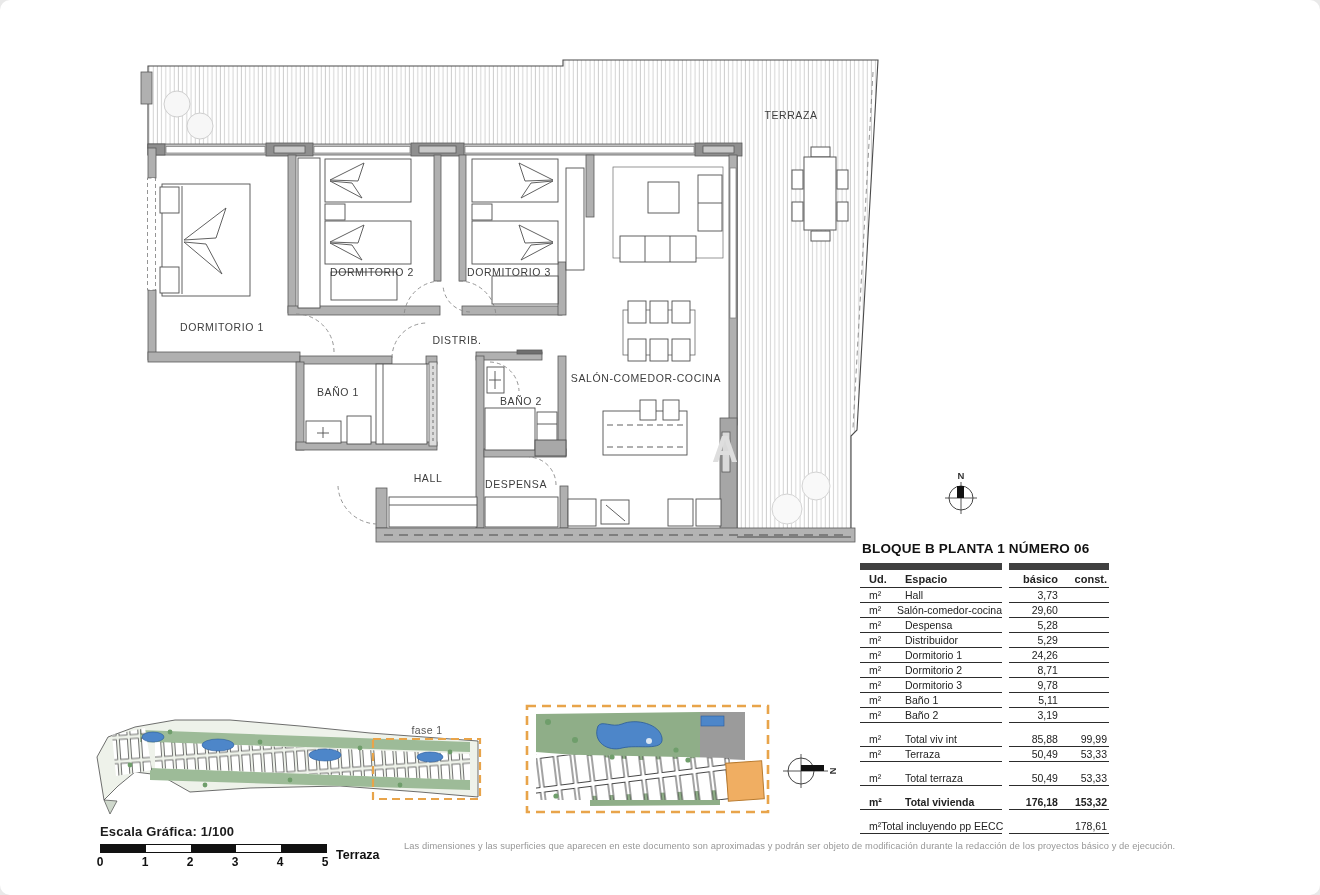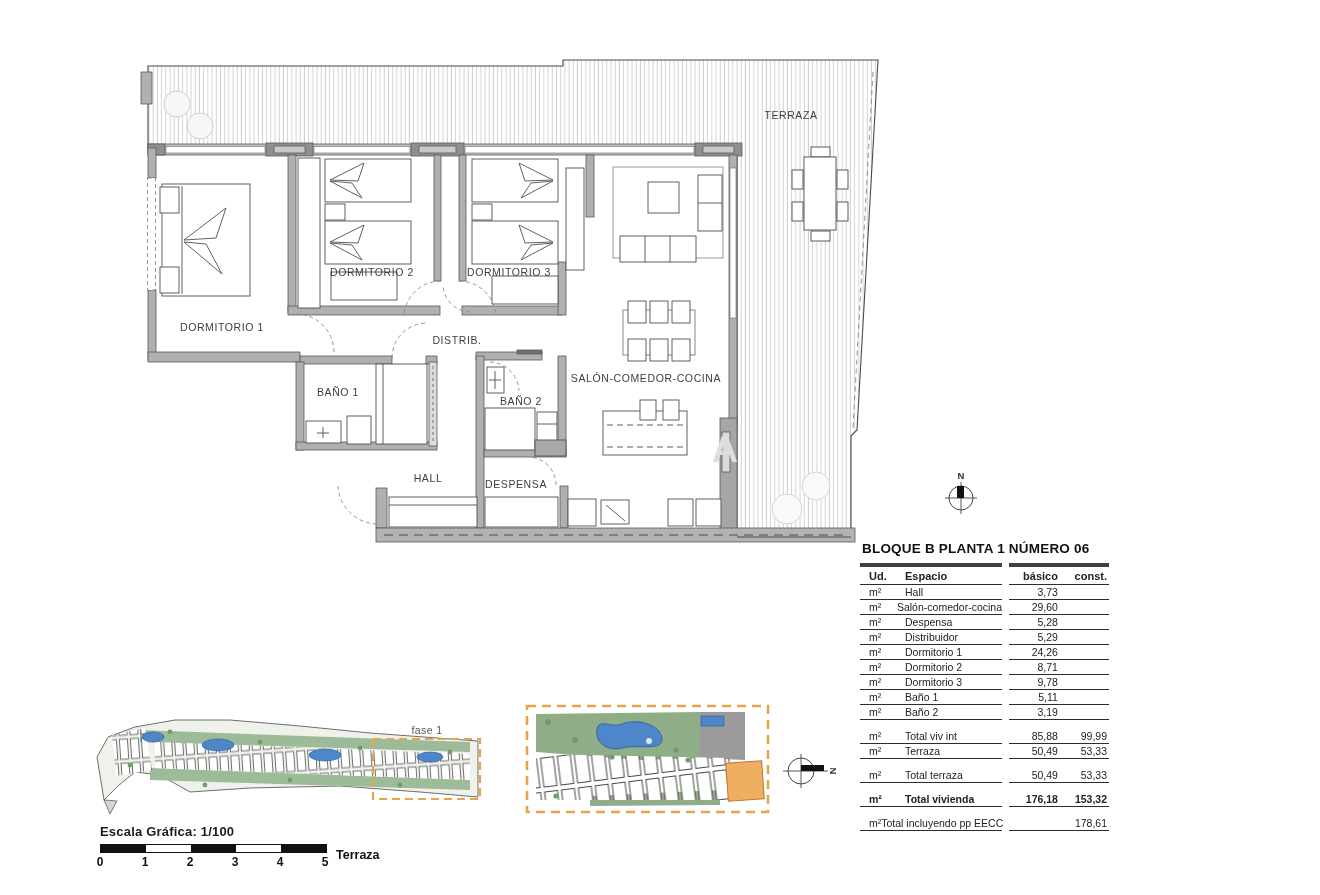--- a/index.html
+++ b/index.html
@@ -1,37 +1,37 @@
 <!DOCTYPE html>
 <html><head>
 <meta charset="utf-8">
 <style>
   html,body{margin:0;padding:0;background:#e9e9e9;}
   .page{
     position:relative;width:1320px;height:895px;margin:0 auto;
     background:#ffffff;overflow:hidden;
-    font-family:"Liberation Sans","DejaVu Sans",sans-serif;color:#222;
+    font-family:"Liberation Sans","DejaVu Sans",sans-serif;color:#222;border-radius:10px;
   }
   svg text{font-family:"Liberation Sans","DejaVu Sans",sans-serif;}
   .room-label{font-size:10.5px;letter-spacing:.6px;fill:#3d3d3d;}
   .north-label{font-size:9.5px;fill:#333;font-weight:bold;}
   .fase-label{font-size:10.5px;fill:#555;letter-spacing:.4px;}
   .watermark{font-size:36px;fill:#dedede;font-weight:bold;}
 
   
   .areas{position:absolute;left:860px;top:541px;width:262px;}
   .areas .title{font-size:13.5px;font-weight:bold;letter-spacing:.2px;color:#111;margin:0 0 7px 2px;white-space:nowrap;}
   .trow{display:flex;align-items:flex-end;}
   .grp-l{display:flex;width:142px;border-bottom:1px solid #2c2c2c;padding:1px 0 1px 0;}
   .grp-r{display:flex;width:100px;border-bottom:1px solid #2c2c2c;padding:1px 0 1px 0;margin-left:7px;}
   .c-ud{width:36px;padding-left:9px;font-size:10.5px;}
   .c-esp{flex:1;font-size:10.5px;white-space:nowrap;}
   .c-ut{width:50px;text-align:right;font-size:10.5px;padding-right:4px;}
   .c-ct{width:46px;text-align:right;font-size:10.5px;padding-right:2px;}
-  .thead .grp-l,.thead .grp-r{border-top:4px solid #404040;padding-top:3px;padding-bottom:2px;}
+  .thead .grp-l,.thead .grp-r{border-top:7px solid #404040;padding-top:3px;padding-bottom:2px;}
   .thead span{font-weight:bold;font-size:11px;}
   .tsection{margin-top:0;}
   .tsection + .tsection{margin-top:9px;}
   .trow.bold span{font-weight:bold;}
 
   
   .scaleblock{position:absolute;left:100px;top:824px;width:300px;}
   .scale-title{font-size:13px;font-weight:bold;color:#1c1c1c;letter-spacing:.2px;margin-bottom:5px;}
   .scalebar{position:relative;width:225px;height:7px;border:1px solid #111;display:flex;}
   .scalebar .seg{flex:1;}
@@ -515,14 +515,15 @@
       <span style="left:20%">1</span>
       <span style="left:40%">2</span>
       <span style="left:60%">3</span>
       <span style="left:80%">4</span>
       <span style="left:100%">5</span>
     </div>
     <div class="scale-unit">Terraza</div>
   </div>
 
   
+  <div class="disclaimer">Las dimensiones y las superficies que aparecen en este documento son aproximadas y podrán ser objeto de modificación durante la redacción de los proyectos básico y de ejecución.</div>
 
 </div>
 
 </body></html>

